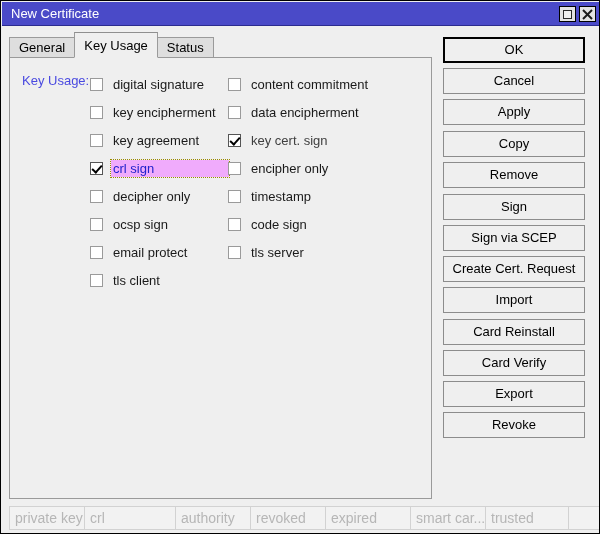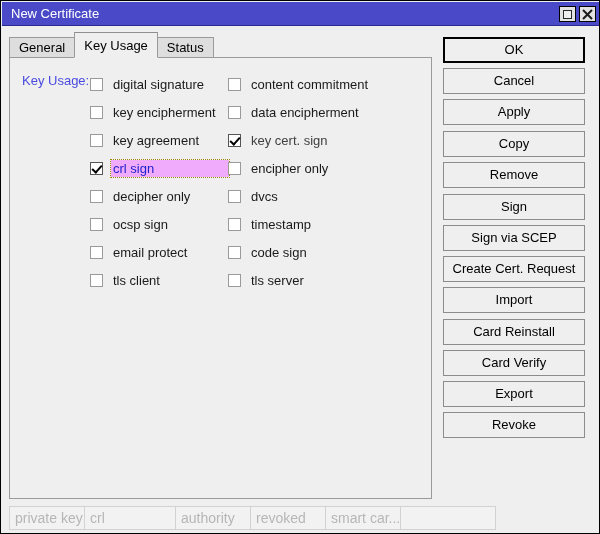--- a/index.html
+++ b/index.html
@@ -289,24 +289,20 @@
         <span class="cb-box"></span>
         <span class="cb-label">data encipherment</span>
       </div>
       <div class="cb-row">
         <span class="cb-box checked"></span>
         <span class="cb-label modified">key cert. sign</span>
       </div>
       <div class="cb-row">
         <span class="cb-box"></span>
         <span class="cb-label">encipher only</span>
-      </div>
-      <div class="cb-row">
-        <span class="cb-box"></span>
-        <span class="cb-label">dvcs</span>
       </div>
       <div class="cb-row">
         <span class="cb-box"></span>
         <span class="cb-label">timestamp</span>
       </div>
       <div class="cb-row">
         <span class="cb-box"></span>
         <span class="cb-label">code sign</span>
       </div>
       <div class="cb-row">
@@ -330,17 +326,19 @@
     <button class="btn">Card Verify</button>
     <button class="btn">Export</button>
     <button class="btn">Revoke</button>
   </div>
 
   <div id="statusbar">
     <div class="status-cell" style="width:76px">private key</div>
     <div class="status-cell" style="width:92px">crl</div>
     <div class="status-cell" style="width:76px">authority</div>
     <div class="status-cell" style="width:76px">revoked</div>
+    <div class="status-cell" style="width:86px">expired</div>
     <div class="status-cell" style="width:76px">smart car...</div>
+    <div class="status-cell" style="width:84px">trusted</div>
     <div class="status-cell" style="width:96px"></div>
   </div>
 
 </div>
 
 </body></html>

